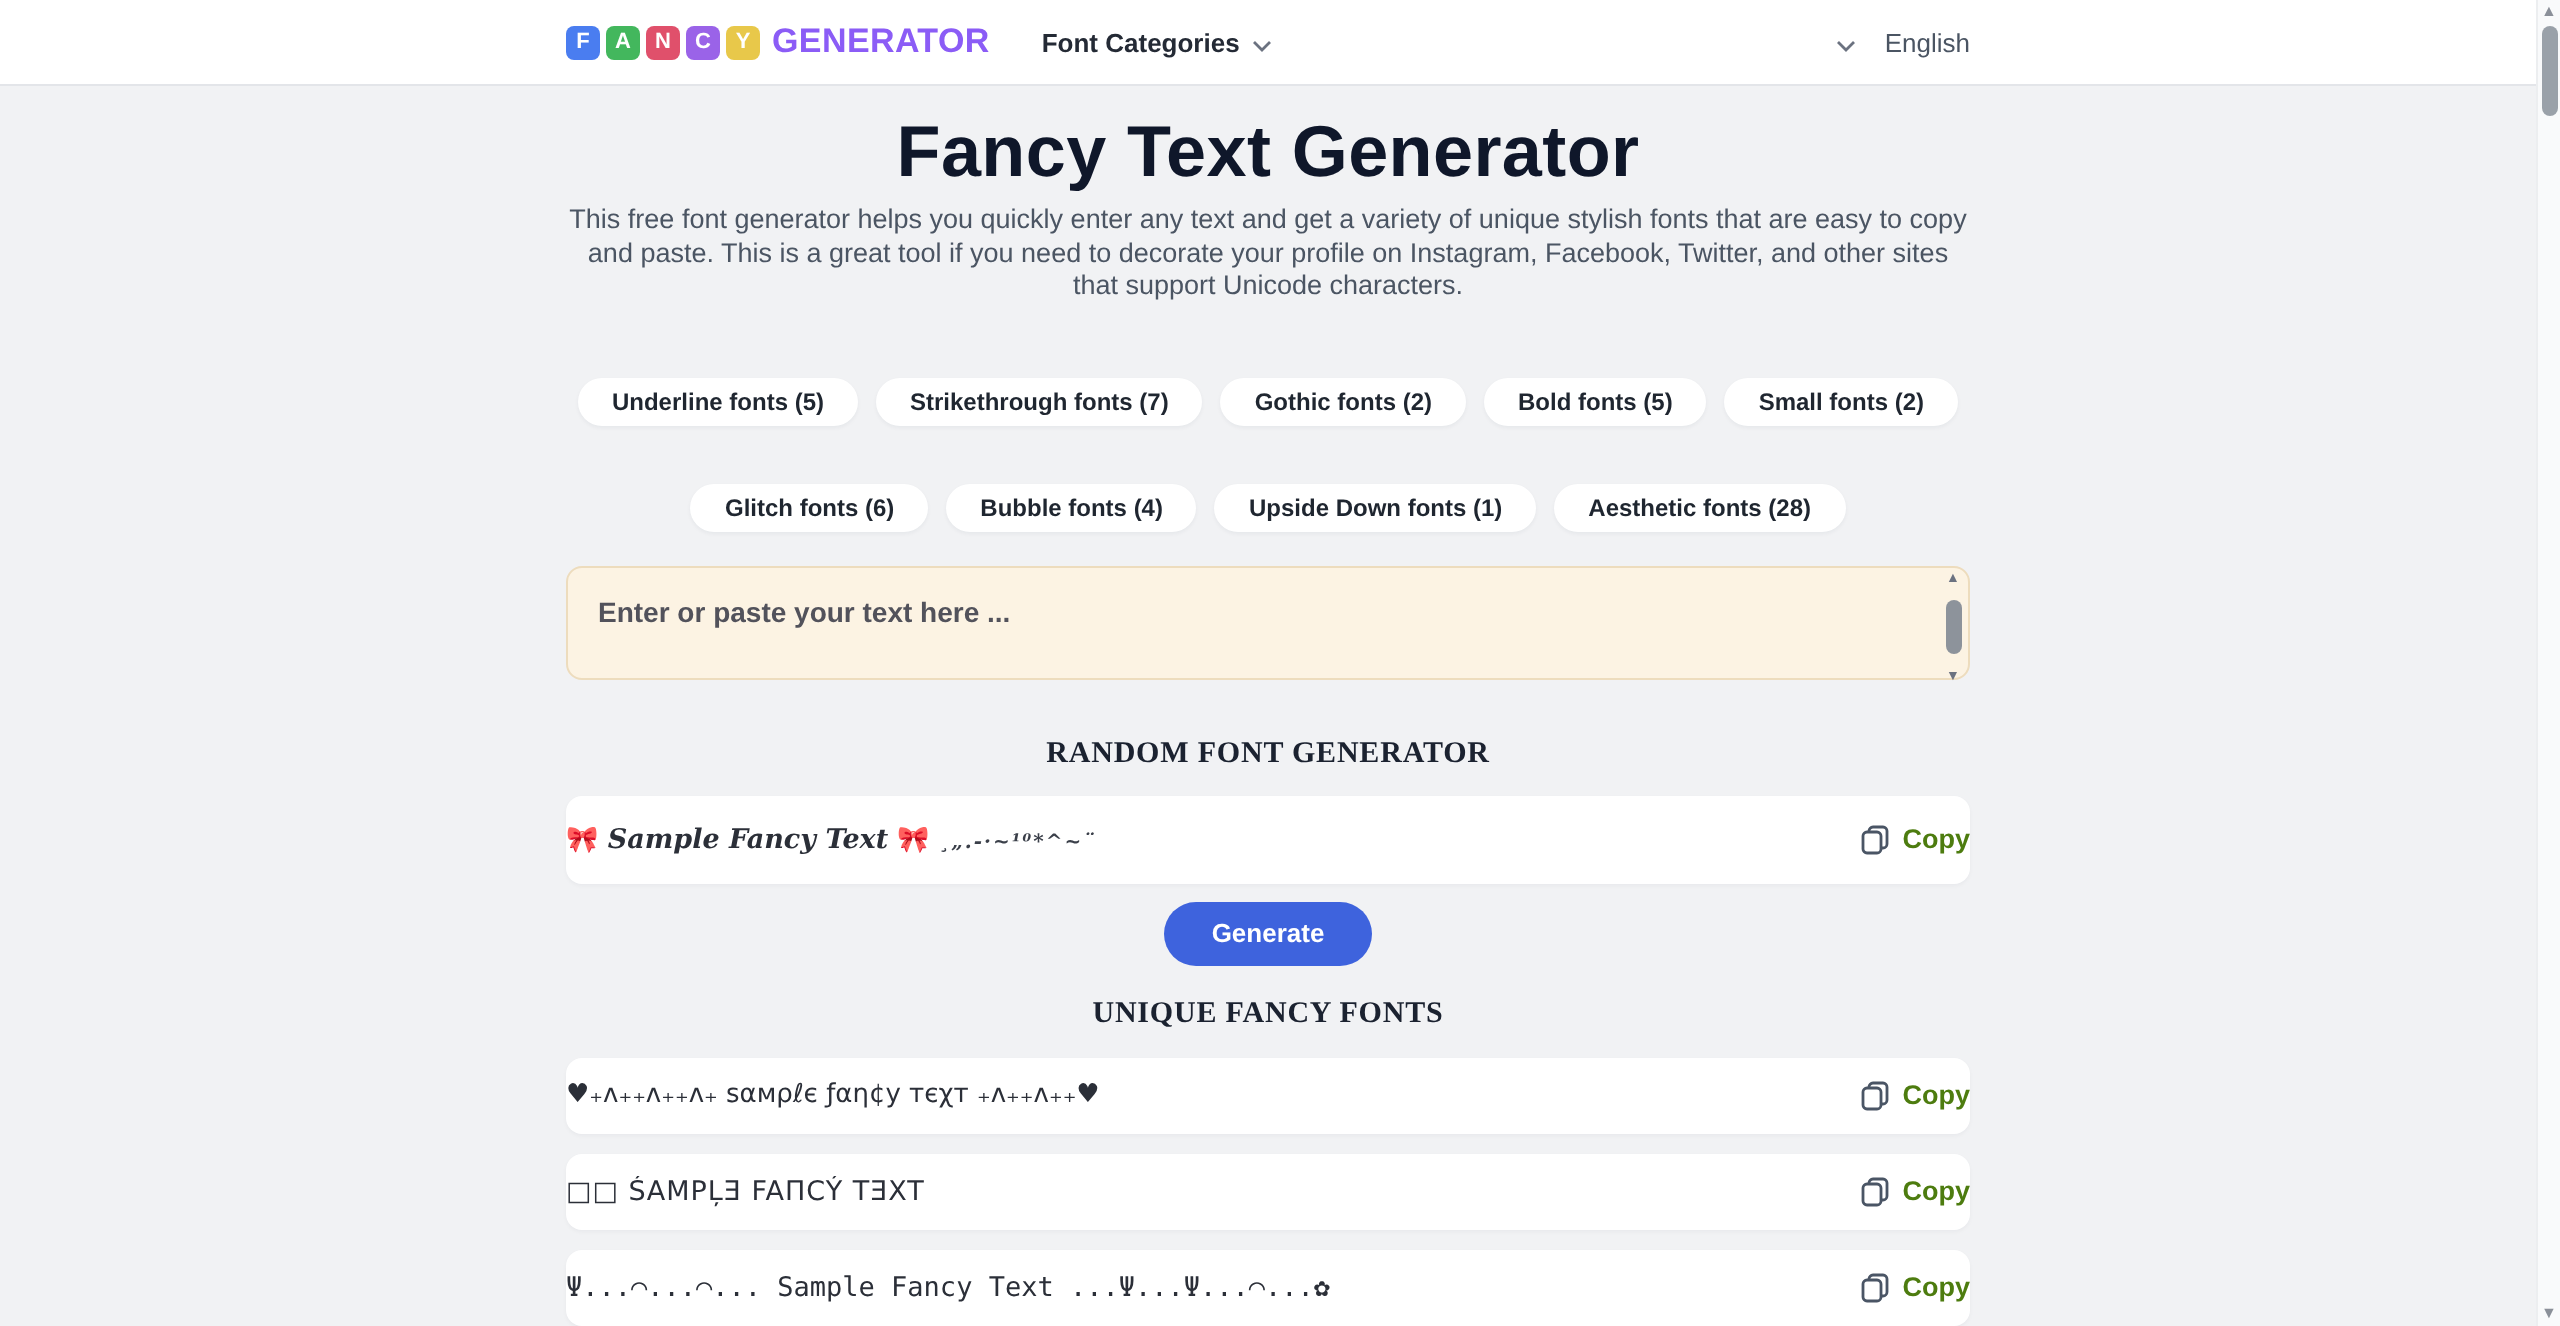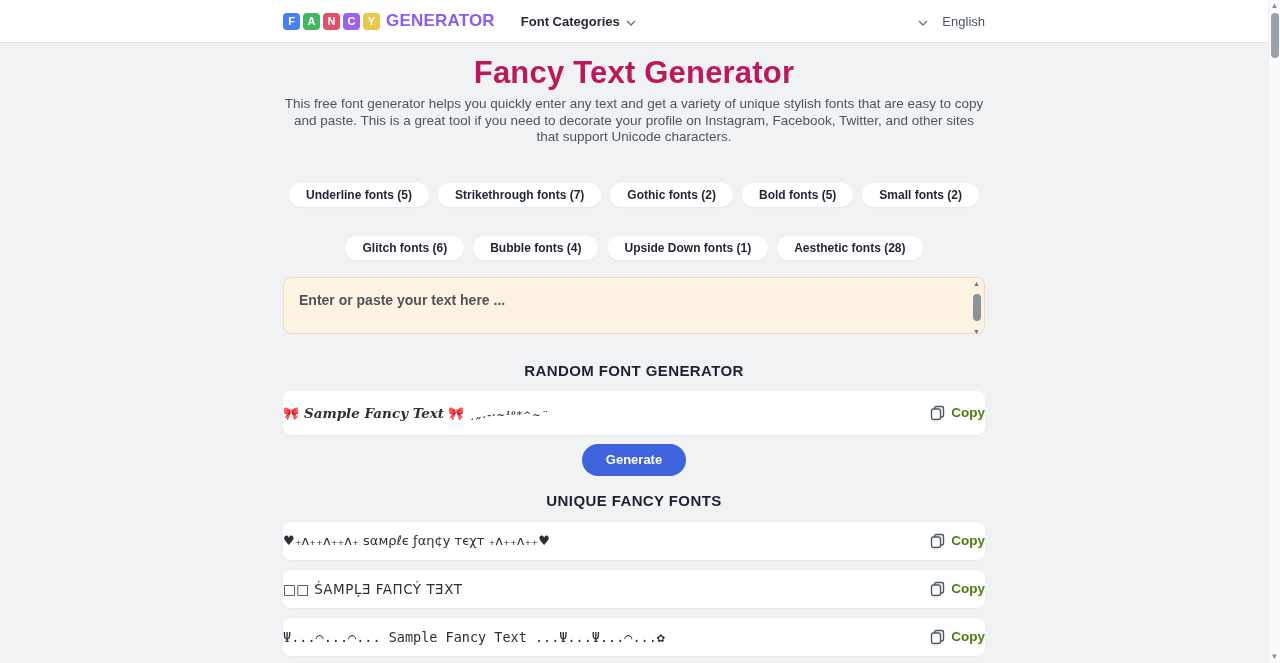--- a/index.html
+++ b/index.html
@@ -31,21 +31,21 @@
     margin-left:26px; display:flex; align-items:center; gap:6px; cursor:pointer;
     font-size:13px; font-weight:700; color:#242a35;
   }
   .lang { margin-left:auto; display:flex; align-items:center; gap:14px; cursor:pointer;
     font-size:13px; color:#4b5563; font-weight:400; }
   .chev { display:inline-block; }
 
   
   .col { width:702px; margin:0 auto; }
 
-  .title { margin-top:12px; text-align:center; font-size:31px; font-weight:800; color:#be185d; letter-spacing:.2px; }
+  .title { margin-top:12px; text-align:center; font-size:36px; font-weight:800; color:#0f172a; letter-spacing:.2px; }
   .desc  { margin-top:5px; text-align:center; font-size:13.5px; line-height:16.5px; color:#4b5563; }
 
   .pills { margin-top:13px; display:flex; flex-wrap:wrap; justify-content:center; gap:5px 9px; }
   .pill {
     background:#fff; border-radius:15px; height:24px; padding:0 17px;
     display:flex; align-items:center; font-size:12px; font-weight:700; color:#1f2630;
     box-shadow:0 1px 2px rgba(20,30,60,.05); cursor:pointer; white-space:nowrap;margin-top:24px;
   }
 
   .inputwrap { margin-top:17px; position:relative; }
@@ -54,21 +54,21 @@
     border:1px solid #eddcbd; padding:14px 26px 10px 15px;
     font-family:"Liberation Sans", sans-serif; font-size:14px; font-weight:600; color:#3f3f46;
     outline:none; overflow:hidden;
   }
   textarea.maininput::placeholder { color:#52525b; opacity:1; }
   .ta-sb { position:absolute; top:3px; right:3px; bottom:3px; width:11px;
     display:flex; flex-direction:column; align-items:center; justify-content:space-between; }
   .ta-sb .arrow { font-size:7px; color:#6b7280; line-height:7px; cursor:pointer; }
   .ta-sb .thumb { width:8px; height:27px; background:#8d939b; border-radius:4px; cursor:grab; }
 
-  .sec-heading { text-align:center; font-size:15px; font-weight:800; color:#1b2230; letter-spacing:.4px; }
+  .sec-heading { text-align:center; font-size:15px; font-weight:800; color:#1b2230; letter-spacing:.4px;font-family:Liberation Serif, serif; }
   .h-random { margin-top:24px; }
   .h-unique { margin-top:16px; }
 
   .card {
     background:#fff; border-radius:8px; box-shadow:0 1px 2px rgba(20,30,60,.04);
     display:flex; align-items:center; justify-content:space-between; padding:0 0;
   }
   .sample-card { margin-top:12px; height:44px; }
   .rows { margin-top:13px; }
   .rows .card { height:38px; margin-bottom:10px; }

